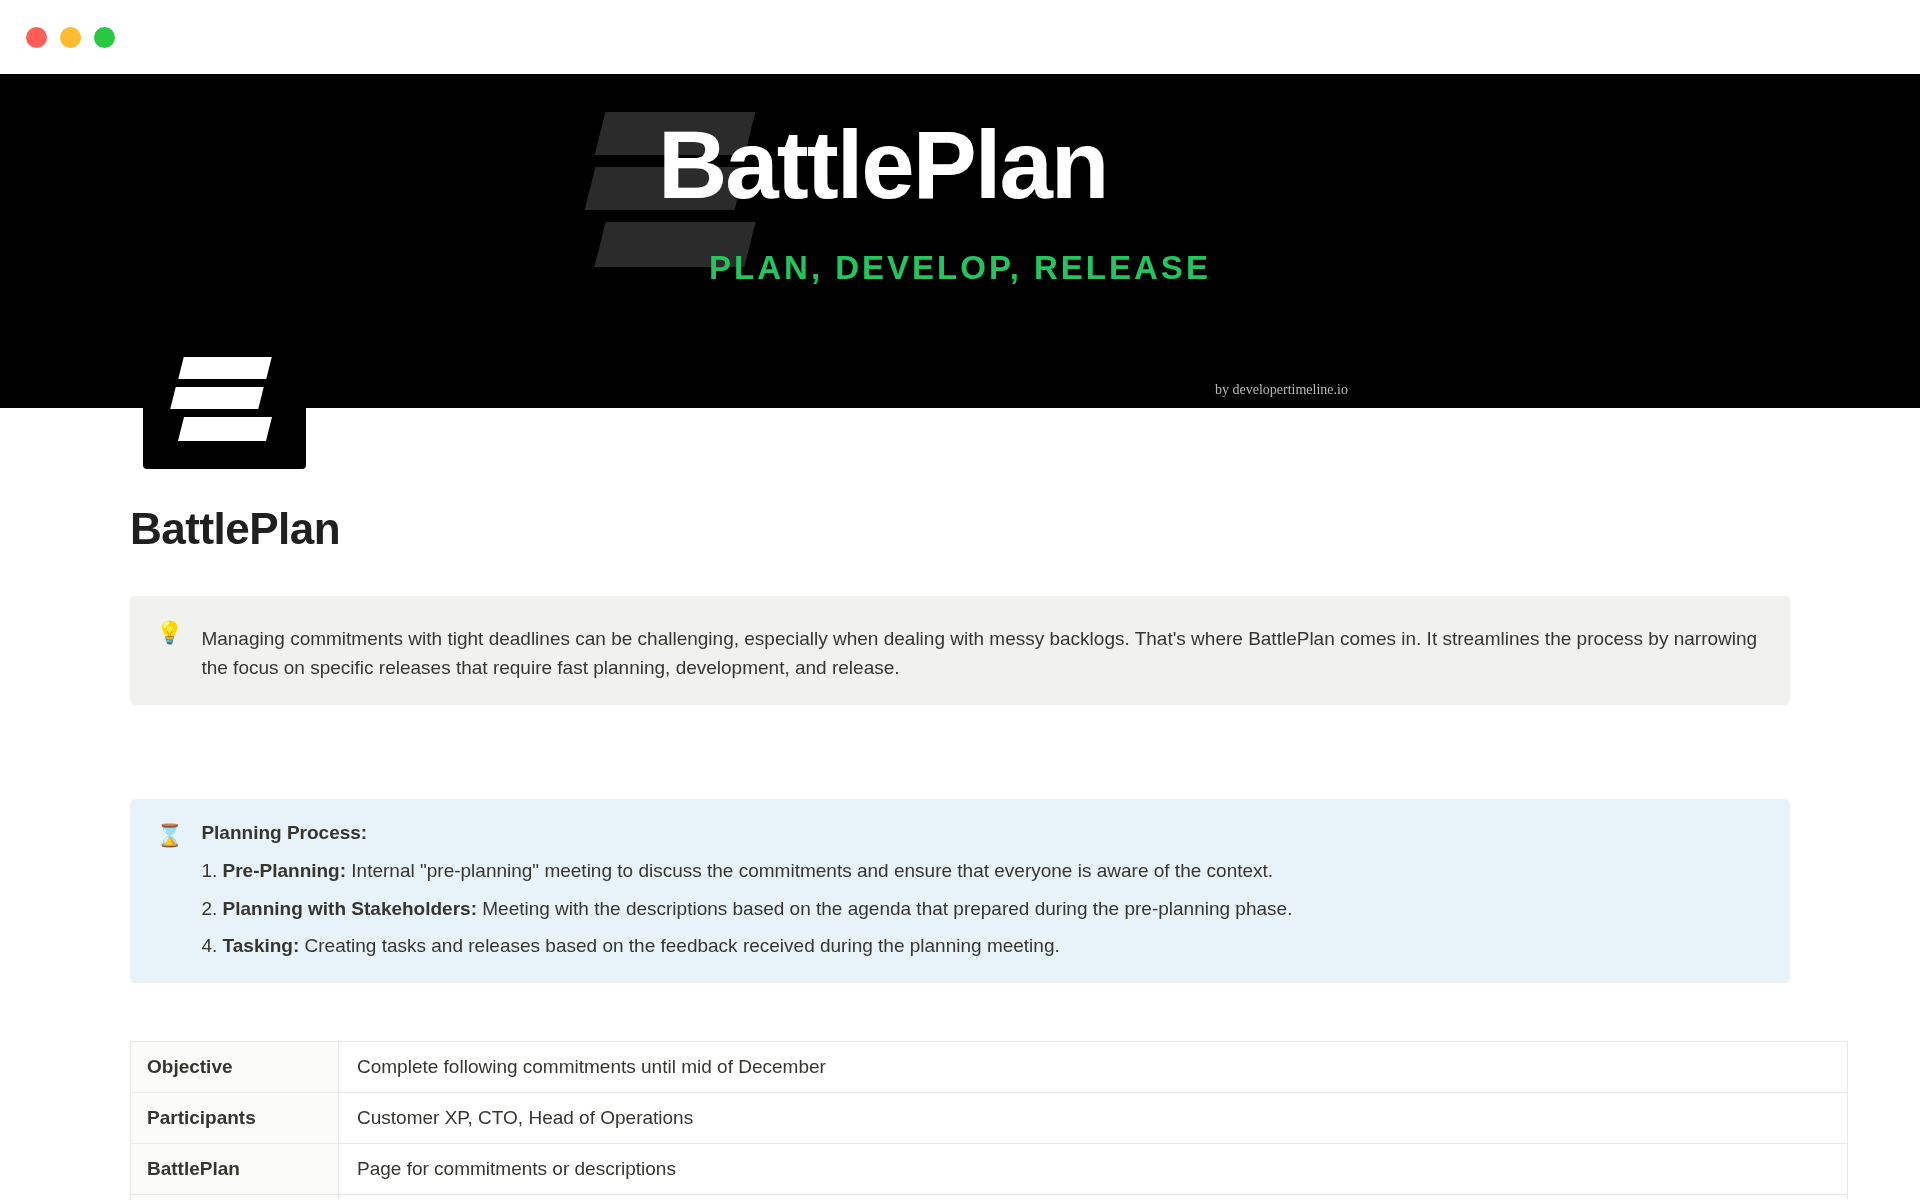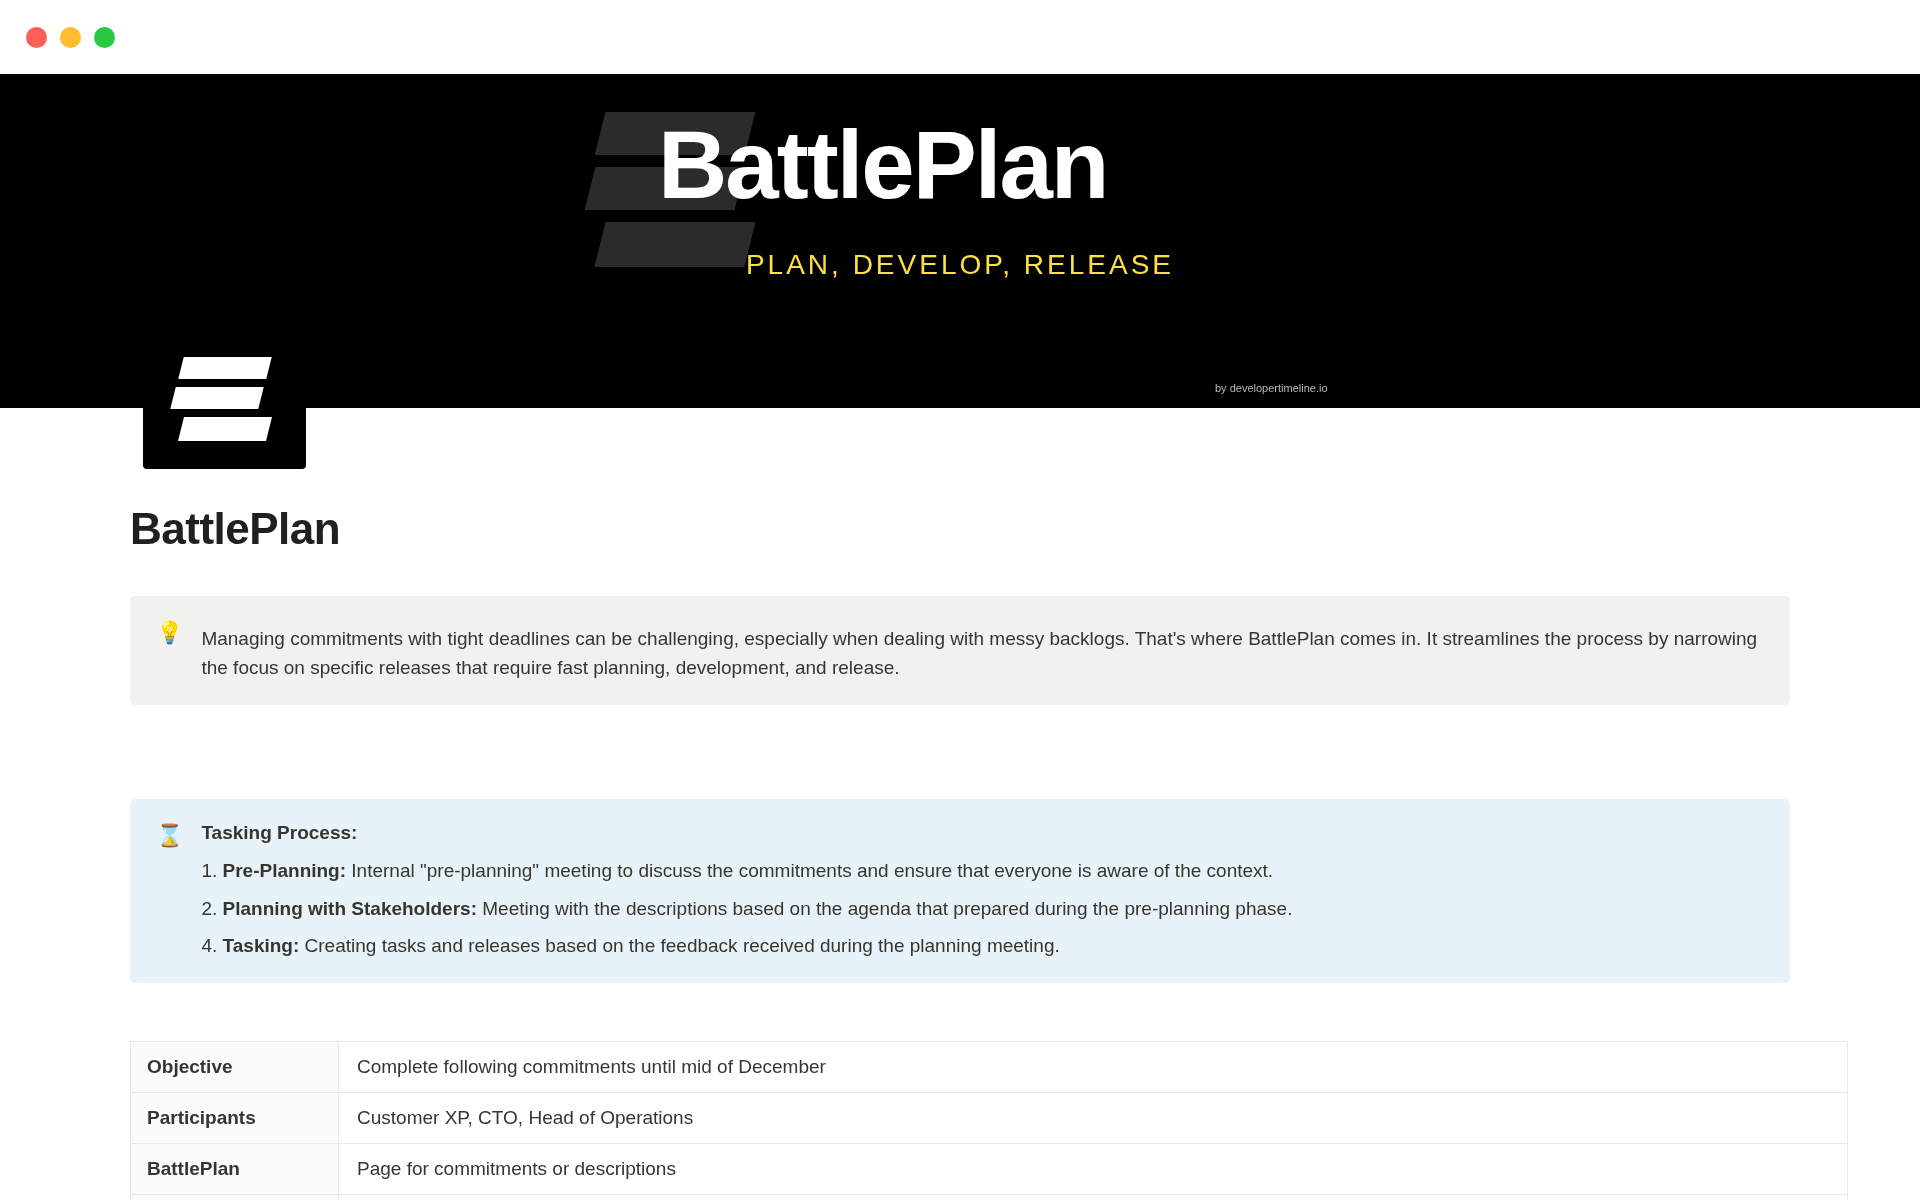--- a/index.html
+++ b/index.html
@@ -75,31 +75,32 @@
     letter-spacing: -2px;
     line-height: 1.1;
     font-family: "Liberation Sans", sans-serif;
   }
   .tagline {
     position: absolute;
     left: 60px;
     top: 175px;
     width: 600px;
     text-align: center;
-    font-size: 28px;
+    font-size: 33px;
     letter-spacing: 3px;
-    color: #fde047;
-    font-weight: 400;
+    color: #22c55e;
+    font-weight: 700;
   }
   .byline {
     position: absolute;
     left: 1215px;
     top: 308px;
-    font-size: 11px;
+    font-size: 14px;
     color: #b9b9b9;
+    font-family: Liberation Serif, serif;
   }
 
   
   .page-icon {
     position: absolute;
     left: 143px;
     top: 329px;
     width: 163px;
     height: 140px;
     background: #000000;
@@ -206,21 +207,21 @@
     <div class="ctext">
       <div class="cline">Managing commitments with tight deadlines can be challenging, especially when dealing with messy backlogs. That's where BattlePlan comes in. It streamlines the process by narrowing the focus on specific releases that require fast planning, development, and release.</div>
     </div>
   </div>
 
   <div class="spacer"></div>
 
   <div class="callout blue">
     <div class="emoji">⌛</div>
     <div class="ctext">
-      <div class="ctitle">Tasking Process:</div>
+      <div class="ctitle">Planning Process:</div>
       <div class="cline">
         <span>1.</span>
         <b>Pre-Planning:</b><span> Internal "pre-planning" meeting to discuss the commitments and ensure that everyone is aware of the context.</span>
       </div>
       <div class="cline">
         <span>2.</span>
         <b>Planning with Stakeholders:</b><span> Meeting with the descriptions based on the agenda that prepared during the pre-planning phase.</span>
       </div>
       <div class="cline">
         <span>4.</span>

